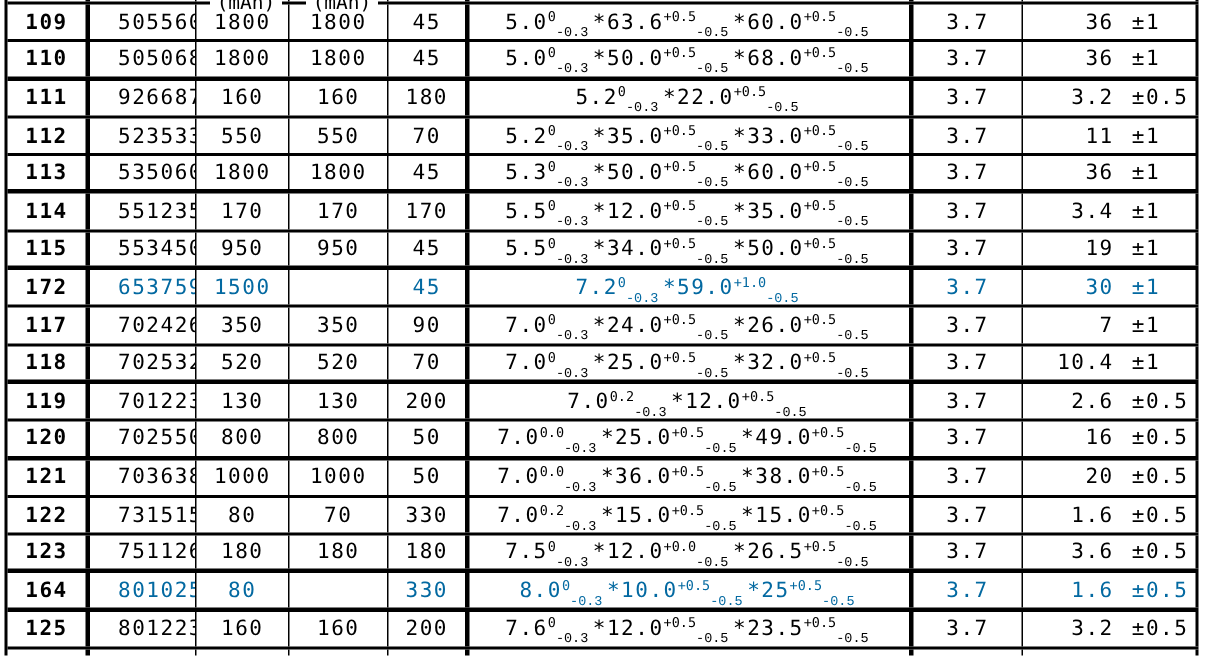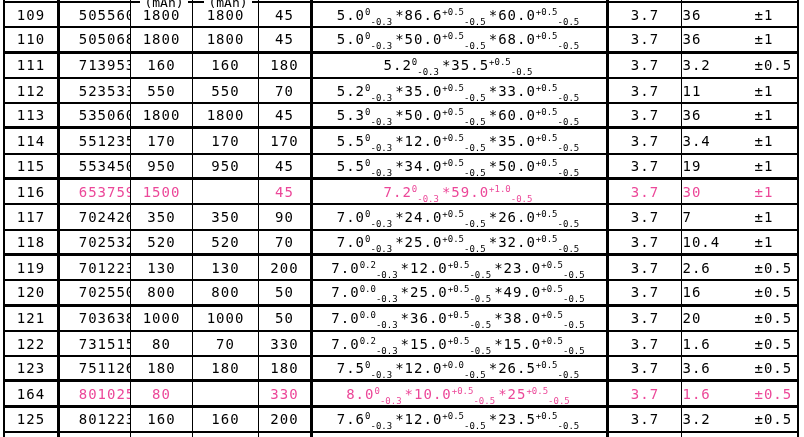--- a/index.html
+++ b/index.html
@@ -27,38 +27,38 @@
   .row { display:flex; height:25.3px; box-sizing:border-box; border-bottom:2px solid #000; }
   .row.thick { border-bottom-width:3px; }
   .row.header-partial { height:11px; border-bottom-width:2px; }
   .row.partial { height:4px; border-bottom:none; }
 
   .cell {
     box-sizing:border-box; border-right:1px solid #000;
     display:flex; align-items:center; justify-content:center;
     font-size:14px; letter-spacing:1px; overflow:hidden; white-space:nowrap;
   }
-  .c-no    { width:55px;  border-right-width:3px; }
+  .c-no    { width:55px;  border-right-width:3px;font-weight:bold; }
   .c-model { width:71px;padding-left:24px; }
   .c-cap1  { width:62px; }
   .c-cap2  { width:66px; }
   .c-n5    { width:54px;  border-right-width:3px; }
   .c-dims  { width:296px; border-right-width:3px; }
   .c-volt  { width:73px;text-align:right; }
   .c-wt    { width:117px; border-right-width:2px; }
 
-  .hl .cell { color:#ec4899; }
+  .hl .cell { color:#0369a1; }
   .hl .c-no { color:#000; }
 
   .dim { white-space:nowrap; }
   .sup, .sub { font-size:9px; letter-spacing:0; display:inline-block; }
   .sup { position:relative; top:-5px; }
-  .sub { position:relative; top:5px; margin-right:3px; }
-
-  .w-val { display:inline-block; width:60px; }
+  .sub { position:relative; top:5px; margin-right:3px;font-family:Liberation Mono, monospace; }
+
+  .w-val { display:inline-block; width:60px; text-align:right; }
   .w-tol { display:inline-block; width:42px; text-align:left; margin-left:12px; }
 </style>
 </head>
 <body>
 
 <div class="sheet">
   <span class="unit-label unit-1">(mAh)</span>
   <span class="unit-label unit-2">(mAh)</span>
 
   <div class="grid">
@@ -76,21 +76,21 @@
 
     <div id="table-body">
         <div class="row">
     <div class="cell c-no">109</div>
     <div class="cell c-model">505560</div>
     <div class="cell c-cap1">1800</div>
     <div class="cell c-cap2">1800</div>
     <div class="cell c-n5">45</div>
     <div class="cell c-dims">
             <span class="dim"><span>5.0</span><span class="sup">0</span><span class="sub">-0.3</span></span>
-            <span class="dim"><span>*86.6</span><span class="sup">+0.5</span><span class="sub">-0.5</span></span>
+            <span class="dim"><span>*63.6</span><span class="sup">+0.5</span><span class="sub">-0.5</span></span>
             <span class="dim"><span>*60.0</span><span class="sup">+0.5</span><span class="sub">-0.5</span></span>
           </div>
     <div class="cell c-volt">3.7</div>
     <div class="cell c-wt">
       <span class="w-val">36</span>
       <span class="w-tol">±1</span>
     </div>
   </div>
         <div class="row thick">
     <div class="cell c-no">110</div>
@@ -104,27 +104,27 @@
             <span class="dim"><span>*68.0</span><span class="sup">+0.5</span><span class="sub">-0.5</span></span>
           </div>
     <div class="cell c-volt">3.7</div>
     <div class="cell c-wt">
       <span class="w-val">36</span>
       <span class="w-tol">±1</span>
     </div>
   </div>
         <div class="row">
     <div class="cell c-no">111</div>
-    <div class="cell c-model">713953</div>
+    <div class="cell c-model">926687</div>
     <div class="cell c-cap1">160</div>
     <div class="cell c-cap2">160</div>
     <div class="cell c-n5">180</div>
     <div class="cell c-dims">
             <span class="dim"><span>5.2</span><span class="sup">0</span><span class="sub">-0.3</span></span>
-            <span class="dim"><span>*35.5</span><span class="sup">+0.5</span><span class="sub">-0.5</span></span>
+            <span class="dim"><span>*22.0</span><span class="sup">+0.5</span><span class="sub">-0.5</span></span>
           </div>
     <div class="cell c-volt">3.7</div>
     <div class="cell c-wt">
       <span class="w-val">3.2</span>
       <span class="w-tol">±0.5</span>
     </div>
   </div>
         <div class="row">
     <div class="cell c-no">112</div>
     <div class="cell c-model">523533</div>
@@ -187,21 +187,21 @@
             <span class="dim"><span>*34.0</span><span class="sup">+0.5</span><span class="sub">-0.5</span></span>
             <span class="dim"><span>*50.0</span><span class="sup">+0.5</span><span class="sub">-0.5</span></span>
           </div>
     <div class="cell c-volt">3.7</div>
     <div class="cell c-wt">
       <span class="w-val">19</span>
       <span class="w-tol">±1</span>
     </div>
   </div>
         <div class="row hl">
-    <div class="cell c-no">116</div>
+    <div class="cell c-no">172</div>
     <div class="cell c-model">653759</div>
     <div class="cell c-cap1">1500</div>
     <div class="cell c-cap2"></div>
     <div class="cell c-n5">45</div>
     <div class="cell c-dims">
             <span class="dim"><span>7.2</span><span class="sup">0</span><span class="sub">-0.3</span></span>
             <span class="dim"><span>*59.0</span><span class="sup">+1.0</span><span class="sub">-0.5</span></span>
           </div>
     <div class="cell c-volt">3.7</div>
     <div class="cell c-wt">
@@ -245,21 +245,20 @@
   </div>
         <div class="row">
     <div class="cell c-no">119</div>
     <div class="cell c-model">701223</div>
     <div class="cell c-cap1">130</div>
     <div class="cell c-cap2">130</div>
     <div class="cell c-n5">200</div>
     <div class="cell c-dims">
             <span class="dim"><span>7.0</span><span class="sup">0.2</span><span class="sub">-0.3</span></span>
             <span class="dim"><span>*12.0</span><span class="sup">+0.5</span><span class="sub">-0.5</span></span>
-            <span class="dim"><span>*23.0</span><span class="sup">+0.5</span><span class="sub">-0.5</span></span>
           </div>
     <div class="cell c-volt">3.7</div>
     <div class="cell c-wt">
       <span class="w-val">2.6</span>
       <span class="w-tol">±0.5</span>
     </div>
   </div>
         <div class="row thick">
     <div class="cell c-no">120</div>
     <div class="cell c-model">702550</div>

